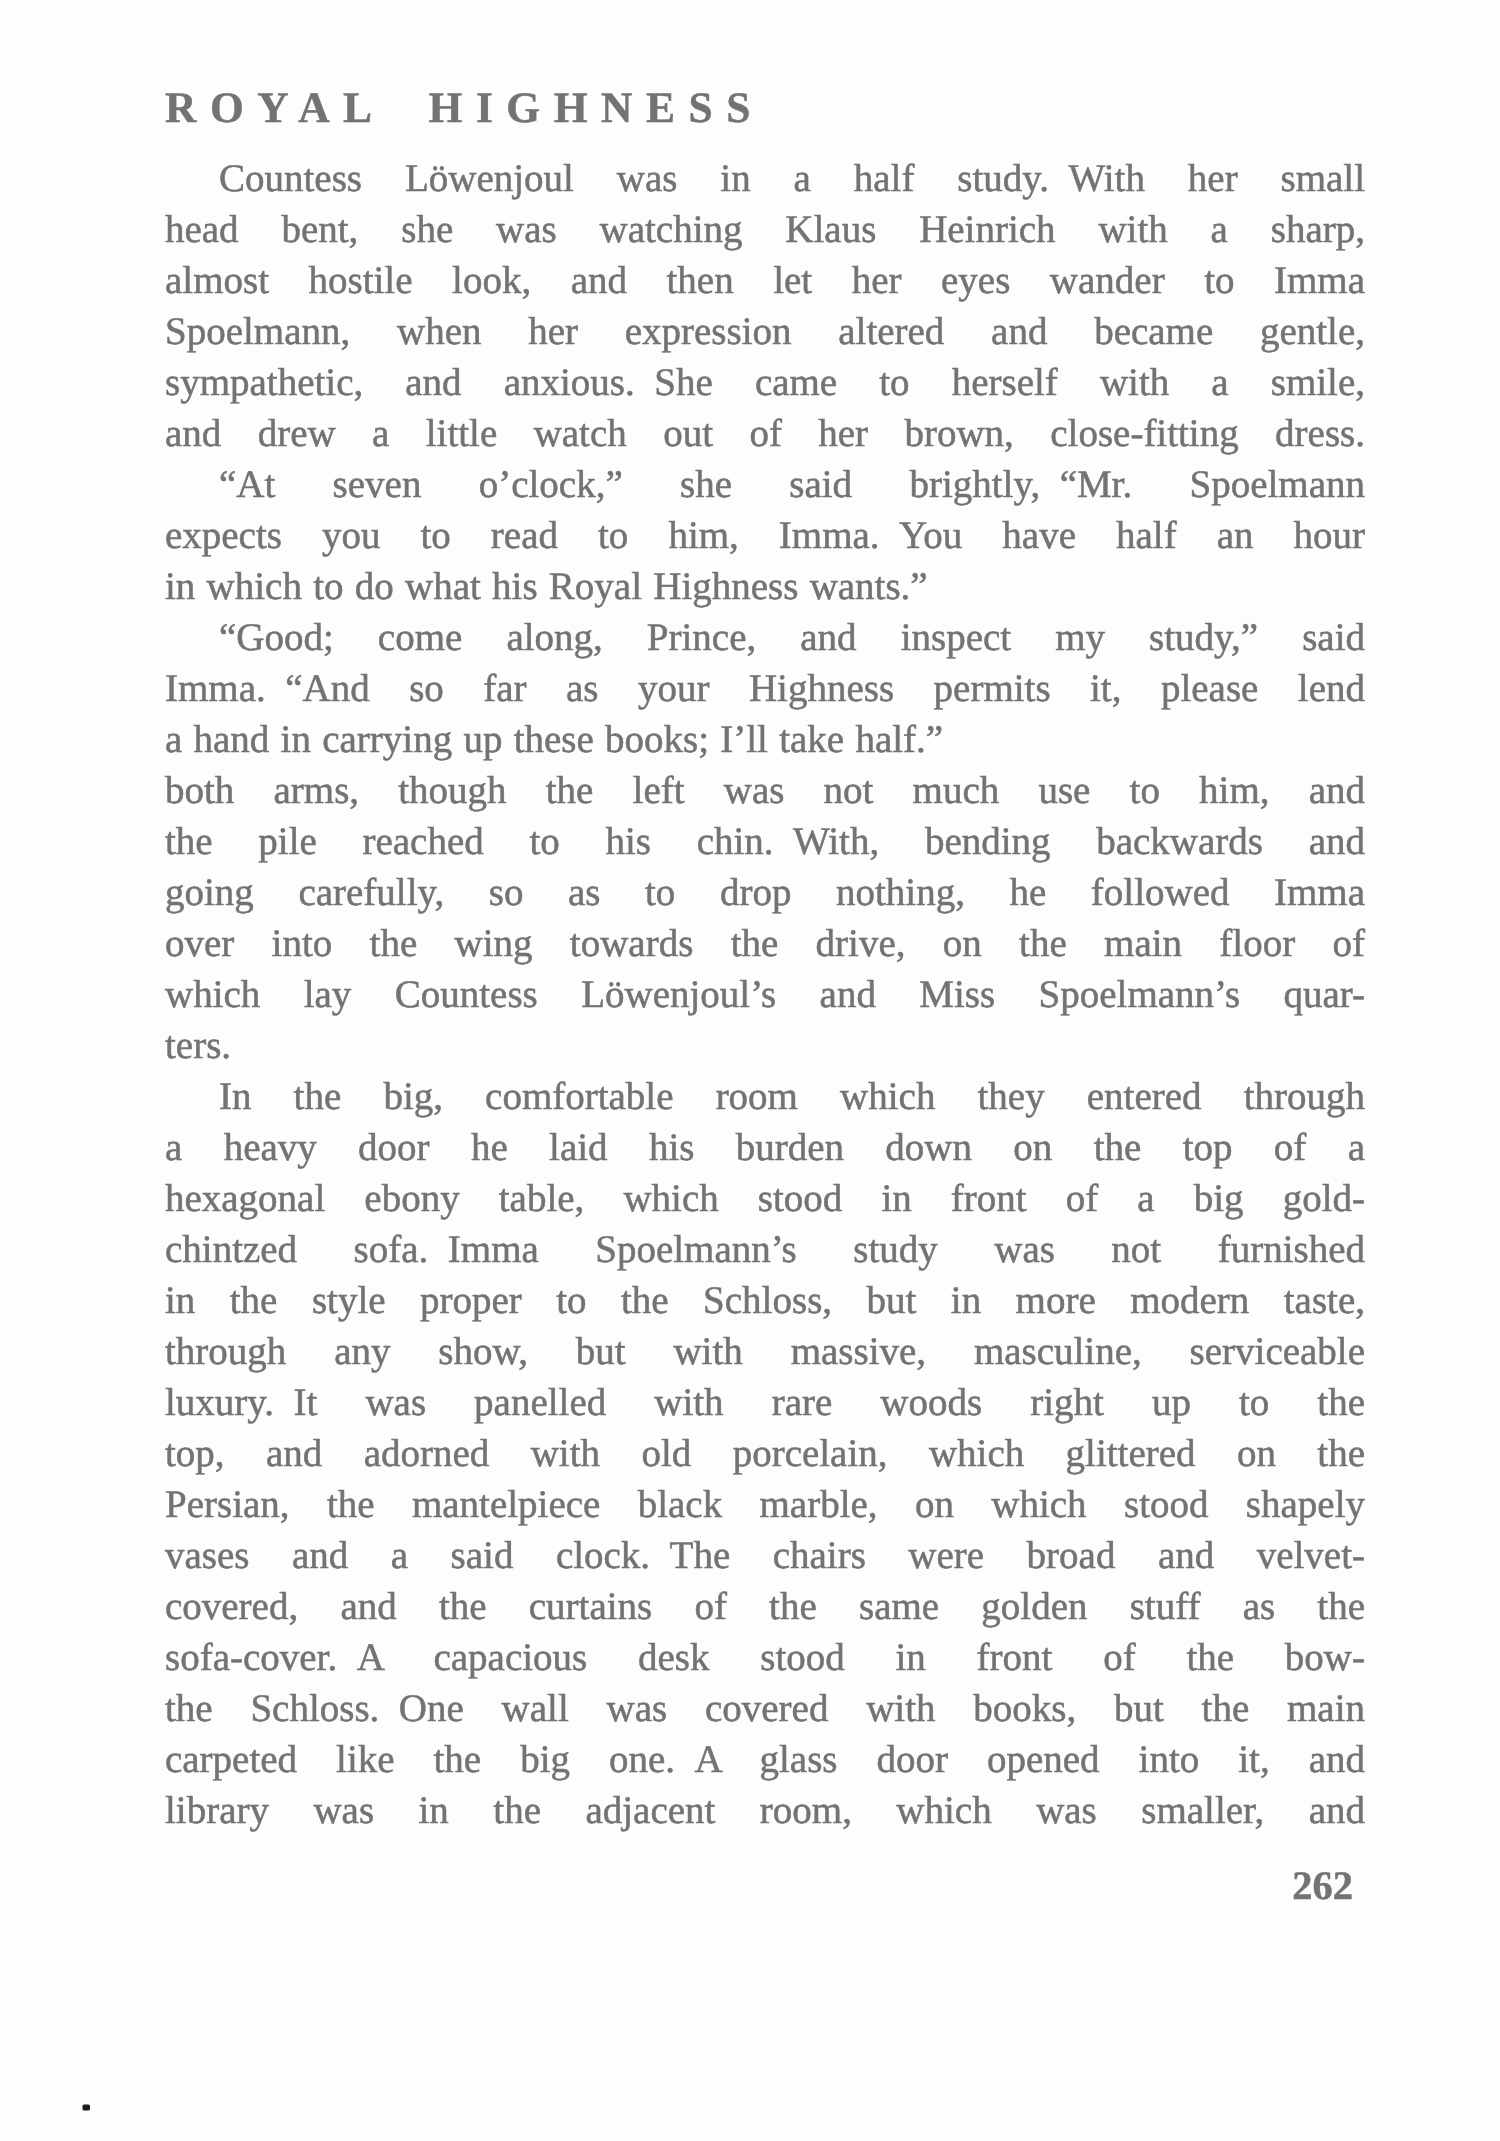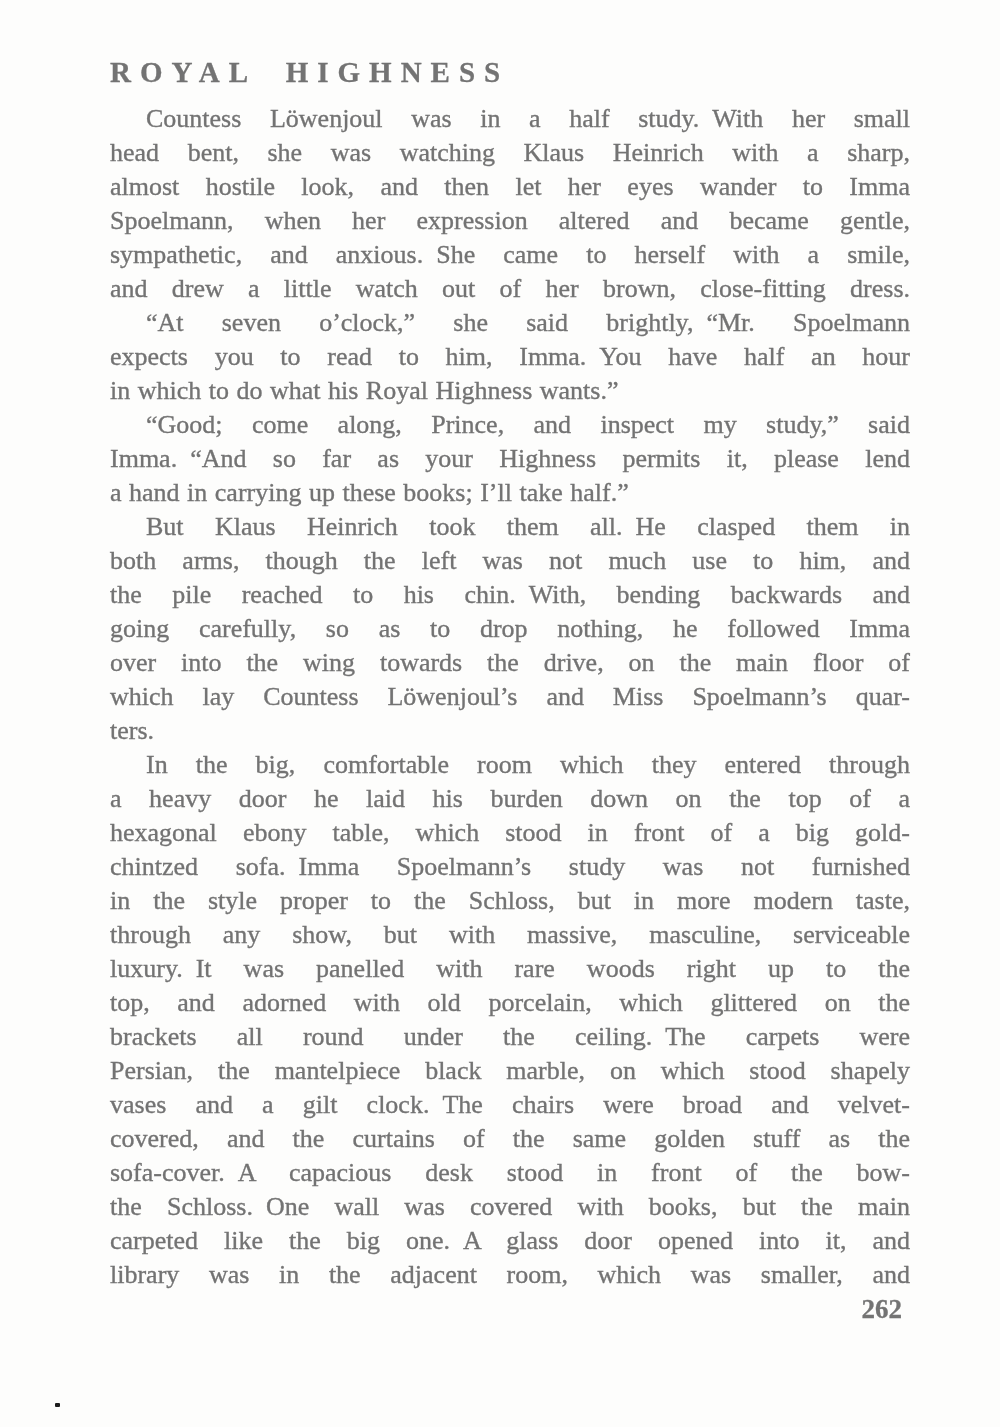--- a/index.html
+++ b/index.html
@@ -36,21 +36,21 @@
     word-spacing: 1px;
   }
   .line.indent { padding-left: 36px; }
   .line.para-end { text-align: left; text-align-last: left; }
   .page-number {
     font-size: 27px;
     line-height: 34px;
     font-weight: 700;
     text-align: right;
     padding-right: 8px;
-    margin-top: 0;
+    margin-top: 16px;
     -webkit-text-stroke: 0.3px currentColor;
   }
   .ink-speck {
     position: absolute;
     left: 55px;
     top: 1403px;
     width: 5px;
     height: 4px;
     background: #1c1c1c;
     border-radius: 1px;
@@ -68,38 +68,36 @@
         <div class="line">almost hostile look, and then let her eyes wander to Imma</div>
         <div class="line">Spoelmann, when her expression altered and became gentle,</div>
         <div class="line">sympathetic, and anxious. She came to herself with a smile,</div>
         <div class="line">and drew a little watch out of her brown, close-fitting dress.</div>
         <div class="line indent">“At seven o’clock,” she said brightly, “Mr. Spoelmann</div>
         <div class="line">expects you to read to him, Imma. You have half an hour</div>
         <div class="line para-end">in which to do what his Royal Highness wants.”</div>
         <div class="line indent">“Good; come along, Prince, and inspect my study,” said</div>
         <div class="line">Imma. “And so far as your Highness permits it, please lend</div>
         <div class="line para-end">a hand in carrying up these books; I’ll take half.”</div>
-        <div class="line indent">But Klaus Heinrich took them all. He clasped them in</div>
         <div class="line">both arms, though the left was not much use to him, and</div>
         <div class="line">the pile reached to his chin. With, bending backwards and</div>
         <div class="line">going carefully, so as to drop nothing, he followed Imma</div>
         <div class="line">over into the wing towards the drive, on the main floor of</div>
         <div class="line">which lay Countess Löwenjoul’s and Miss Spoelmann’s quar-</div>
         <div class="line para-end">ters.</div>
         <div class="line indent">In the big, comfortable room which they entered through</div>
         <div class="line">a heavy door he laid his burden down on the top of a</div>
         <div class="line">hexagonal ebony table, which stood in front of a big gold-</div>
         <div class="line">chintzed sofa. Imma Spoelmann’s study was not furnished</div>
         <div class="line">in the style proper to the Schloss, but in more modern taste,</div>
         <div class="line">through any show, but with massive, masculine, serviceable</div>
         <div class="line">luxury. It was panelled with rare woods right up to the</div>
         <div class="line">top, and adorned with old porcelain, which glittered on the</div>
-        <div class="line">brackets all round under the ceiling. The carpets were</div>
         <div class="line">Persian, the mantelpiece black marble, on which stood shapely</div>
-        <div class="line">vases and a gilt clock. The chairs were broad and velvet-</div>
+        <div class="line">vases and a said clock. The chairs were broad and velvet-</div>
         <div class="line">covered, and the curtains of the same golden stuff as the</div>
         <div class="line">sofa-cover. A capacious desk stood in front of the bow-</div>
         <div class="line">the Schloss. One wall was covered with books, but the main</div>
         <div class="line">carpeted like the big one. A glass door opened into it, and</div>
         <div class="line">library was in the adjacent room, which was smaller, and</div>
       </div>
     <div class="page-number">262</div>
   </div>
   <div class="ink-speck"></div>
 </div>

